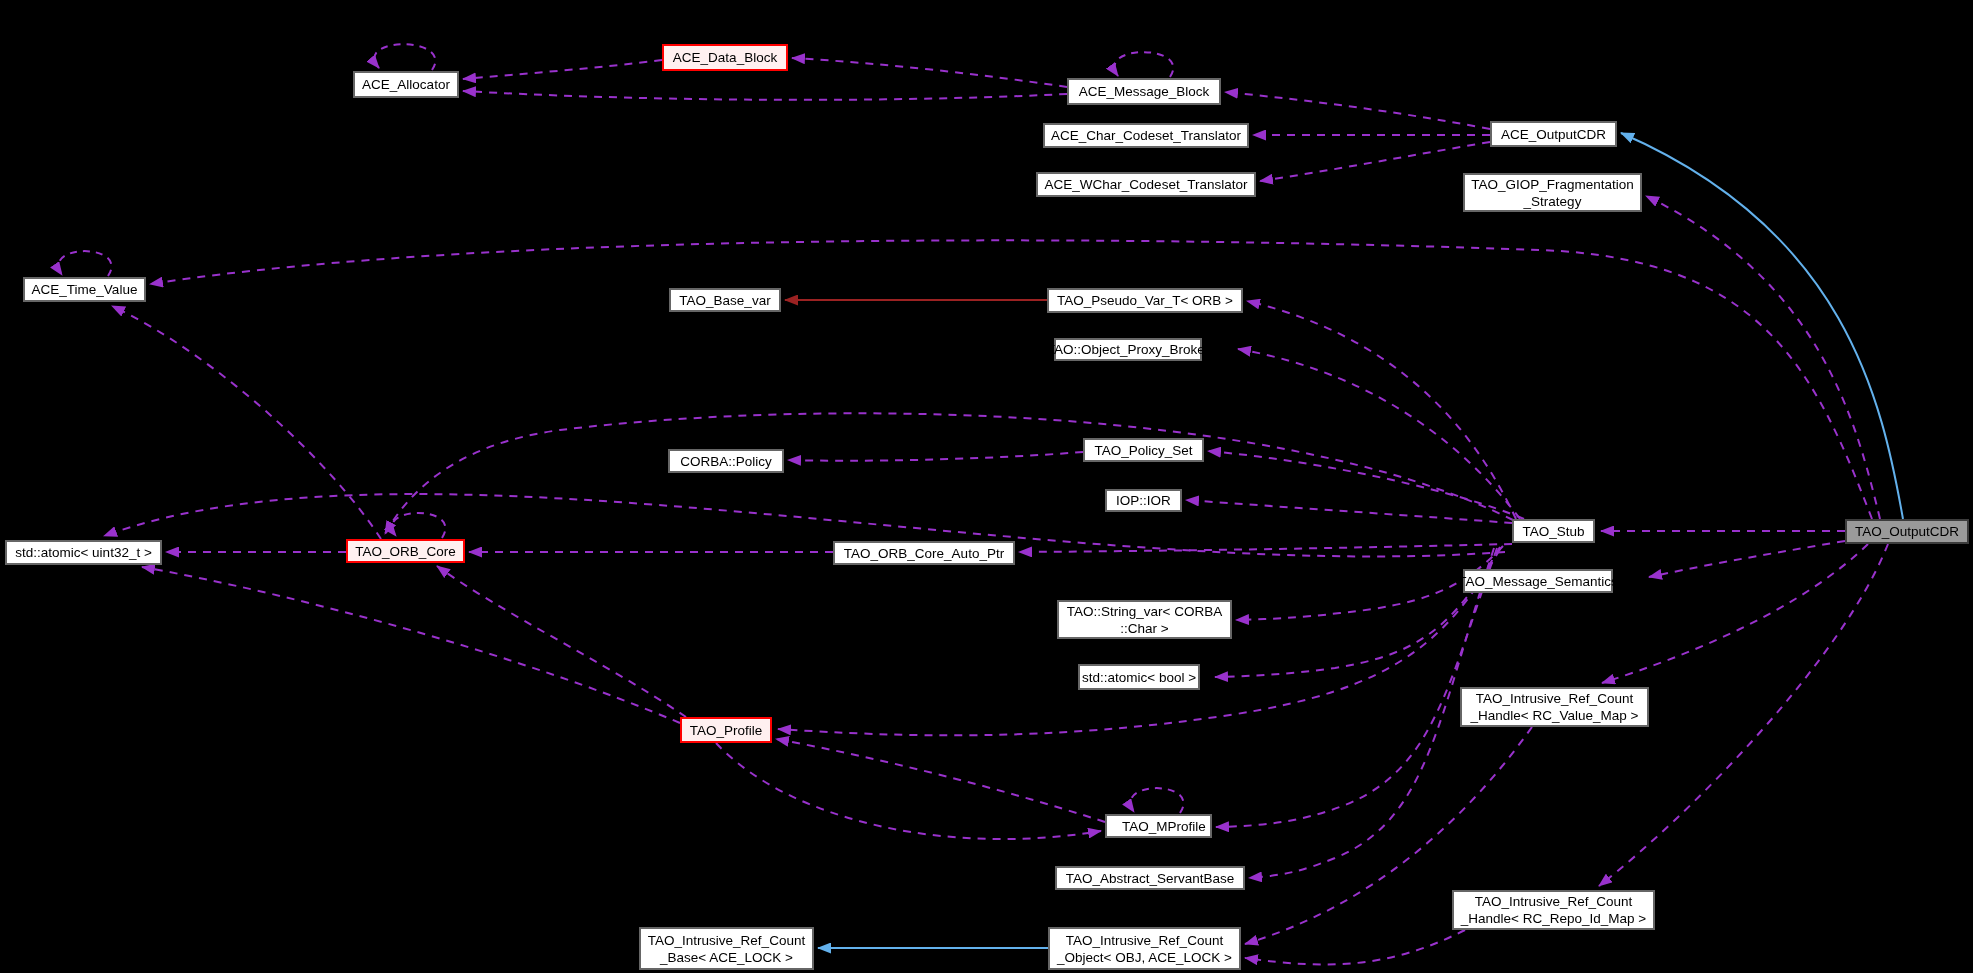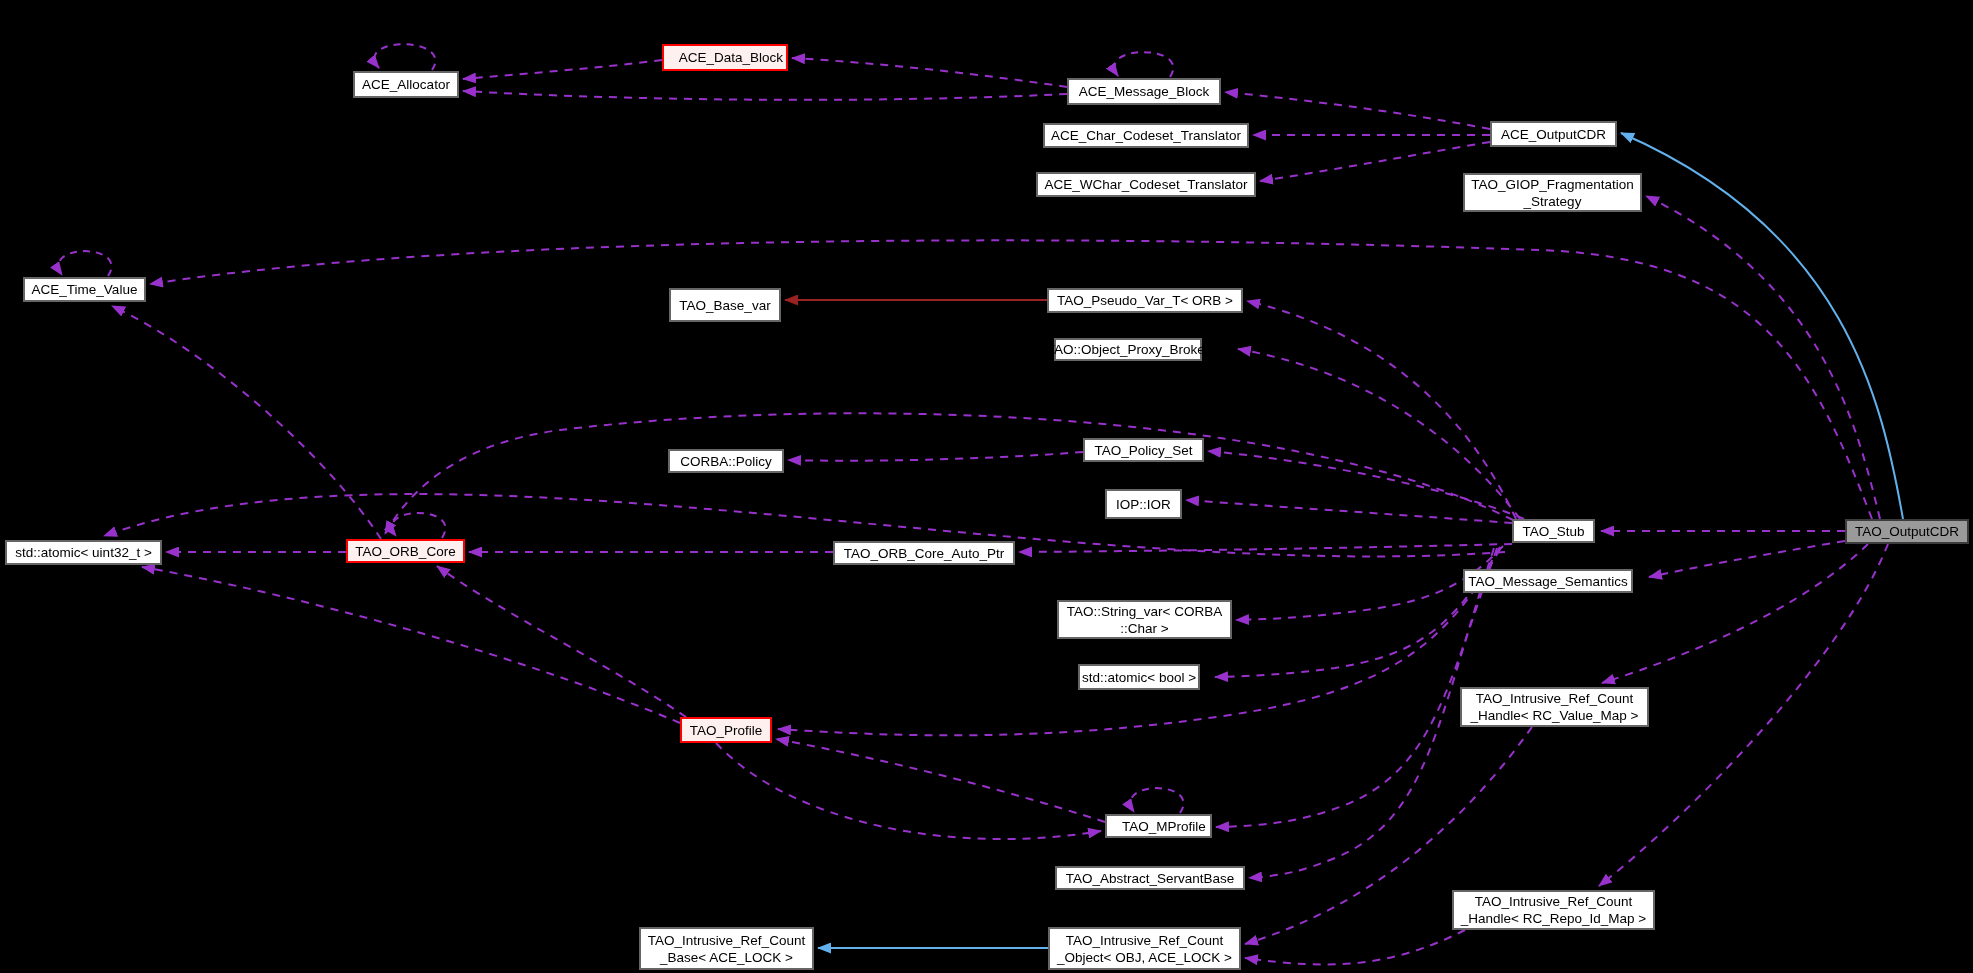--- a/index.html
+++ b/index.html
@@ -80,21 +80,21 @@
         <path d="M 1845 531 L 1601 531" class="edge uses" marker-end="url(#arrow-uses)"></path>
         <path d="M 1845 541 C 1780 552, 1720 562, 1649 577" class="edge uses" marker-end="url(#arrow-uses)"></path>
         <path d="M 1868 544 C 1800 610, 1690 655, 1602 683" class="edge uses" marker-end="url(#arrow-uses)"></path>
         <path d="M 1888 544 C 1842 660, 1690 815, 1599 886" class="edge uses" marker-end="url(#arrow-uses)"></path>
       </g>
   </svg>
   <div id="node-layer">
       <div class="node " style="left: 353px; top: 71px; width: 106px; height: 27px;">
         <div>ACE_Allocator</div>
       </div>
-      <div class="node emph" style="left: 662px; top: 44px; width: 126px; height: 27px; align-items: flex-end;">
+      <div class="node emph" style="left: 662px; top: 44px; width: 126px; height: 27px;">
         <div>ACE_Data_Block</div>
       </div>
       <div class="node " style="left: 1067px; top: 78px; width: 154px; height: 27px;">
         <div>ACE_Message_Block</div>
       </div>
       <div class="node " style="left: 1043px; top: 123px; width: 206px; height: 25px;">
         <div>ACE_Char_Codeset_Translator</div>
       </div>
       <div class="node " style="left: 1036px; top: 172px; width: 220px; height: 25px;">
         <div>ACE_WChar_Codeset_Translator</div>
@@ -102,54 +102,54 @@
       <div class="node " style="left: 1490px; top: 121px; width: 127px; height: 26px;">
         <div>ACE_OutputCDR</div>
       </div>
       <div class="node " style="left: 1463px; top: 173px; width: 179px; height: 39px;">
         <div>TAO_GIOP_Fragmentation</div>
         <div>_Strategy</div>
       </div>
       <div class="node " style="left: 23px; top: 277px; width: 123px; height: 25px;">
         <div>ACE_Time_Value</div>
       </div>
-      <div class="node " style="left: 669px; top: 288px; width: 112px; height: 34px;">
+      <div class="node " style="left: 669px; top: 288px; width: 112px; height: 24px;">
         <div>TAO_Base_var</div>
       </div>
       <div class="node " style="left: 1047px; top: 288px; width: 196px; height: 25px;">
         <div>TAO_Pseudo_Var_T&lt; ORB &gt;</div>
       </div>
       <div class="node " style="left: 1054px; top: 338px; width: 148px; height: 23px;">
         <div>TAO::Object_Proxy_Broker</div>
       </div>
       <div class="node " style="left: 668px; top: 449px; width: 116px; height: 24px;">
         <div>CORBA::Policy</div>
       </div>
       <div class="node " style="left: 1083px; top: 438px; width: 121px; height: 24px; align-items: center;">
         <div>TAO_Policy_Set</div>
       </div>
-      <div class="node " style="left: 1105px; top: 489px; width: 77px; height: 30px;">
+      <div class="node " style="left: 1105px; top: 489px; width: 77px; height: 23px;">
         <div>IOP::IOR</div>
       </div>
       <div class="node " style="left: 5px; top: 540px; width: 157px; height: 25px;">
         <div>std::atomic&lt; uint32_t &gt;</div>
       </div>
       <div class="node emph" style="left: 346px; top: 539px; width: 119px; height: 24px;">
         <div>TAO_ORB_Core</div>
       </div>
       <div class="node " style="left: 833px; top: 541px; width: 182px; height: 24px;">
         <div>TAO_ORB_Core_Auto_Ptr</div>
       </div>
       <div class="node " style="left: 1512px; top: 519px; width: 83px; height: 24px;">
         <div>TAO_Stub</div>
       </div>
       <div class="node current" style="left: 1845px; top: 519px; width: 124px; height: 25px; text-align: center;">
         <div>TAO_OutputCDR</div>
       </div>
-      <div class="node " style="left: 1463px; top: 569px; width: 170px; height: 24px;">
+      <div class="node " style="left: 1463px; top: 569px; width: 150px; height: 24px;">
         <div>TAO_Message_Semantics</div>
       </div>
       <div class="node " style="left: 1057px; top: 600px; width: 175px; height: 39px;">
         <div>TAO::String_var&lt; CORBA</div>
         <div>::Char &gt;</div>
       </div>
       <div class="node " style="left: 1078px; top: 664px; width: 122px; height: 26px;">
         <div>std::atomic&lt; bool &gt;</div>
       </div>
       <div class="node " style="left: 1460px; top: 687px; width: 189px; height: 40px;">

